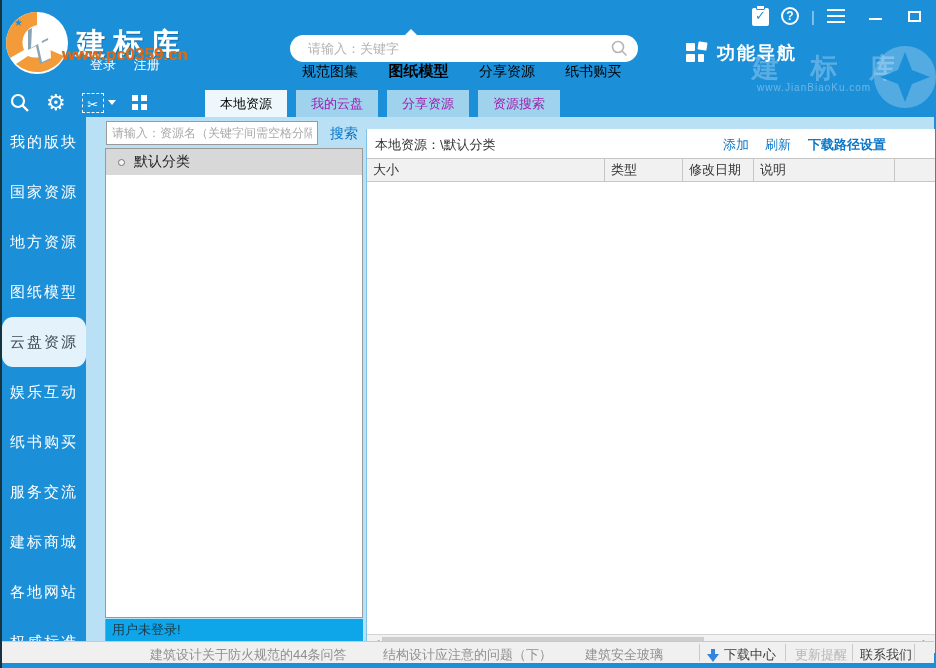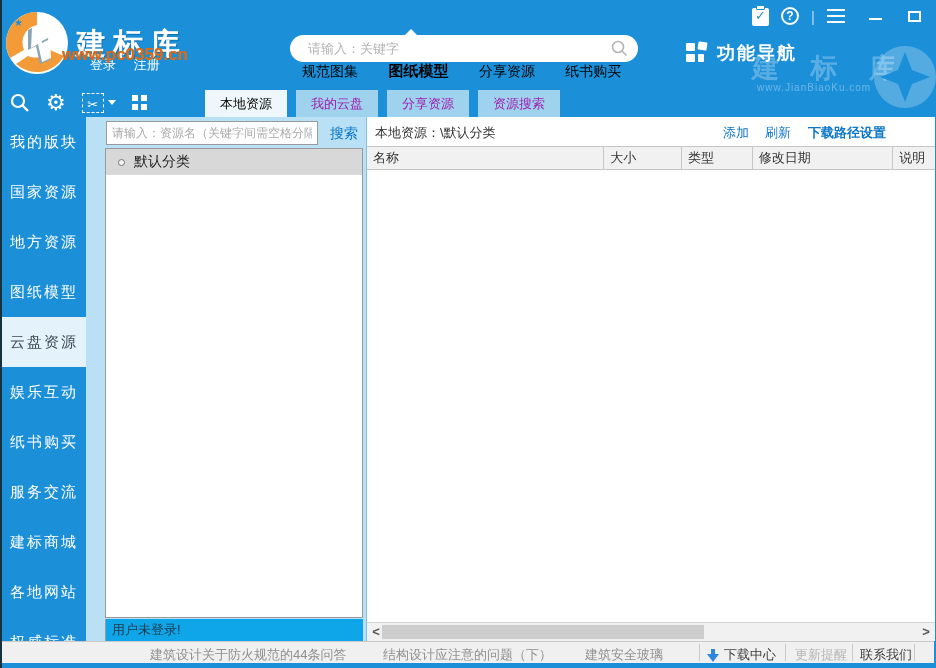--- a/index.html
+++ b/index.html
@@ -69,34 +69,34 @@
 
   .tabs{position:absolute;left:161px;top:2px;height:27px;display:flex;padding-left:42px;}
   .tab{height:27px;line-height:27px;padding:0 15px;margin-right:9px;background:#9fd2ec;color:#a21caf;font-size:13px;cursor:pointer;white-space:nowrap;}
   .tab.active{background:#eef7fc;color:#000;}
 
   
   .content{position:absolute;left:2px;top:117px;width:932px;height:524px;background:#b9e0f4;}
 
   .sidebar{position:absolute;left:0;top:0;width:84px;height:524px;background:#1b8fd8;}
   .side-item{height:50px;display:flex;align-items:center;justify-content:center;font-size:15px;color:#fff;letter-spacing:2px;cursor:pointer;}
-  .side-item.active{background:#e4f3fb;color:#3c4b55;}
+  .side-item.active{background:#e4f3fb;color:#3c4b55;border-radius:11px;}
 
   .mid-col{position:absolute;left:102px;top:0;width:262px;height:524px;}
   .mid-search{position:absolute;left:2px;top:4px;width:212px;height:24px;background:#fff;border:1px solid #9a9a9a;}
   .mid-search input{width:100%;height:100%;border:none;outline:none;padding:0 5px;font-size:12px;color:#333;background:transparent;font-family:inherit;}
   .mid-search input::placeholder{color:#a9a9a9;}
   .mid-search-btn{position:absolute;left:226px;top:8px;font-size:14px;color:#0c76c8;cursor:pointer;}
   .tree{position:absolute;left:1px;top:31px;width:258px;bottom:23px;background:#fff;border:1px solid #9a9a9a;}
   .tree-row{height:26px;display:flex;align-items:center;background:#d8d8d8;cursor:pointer;}
   .tree-bullet{width:7px;height:7px;border:1px solid #777;border-radius:50%;margin:0 9px 0 12px;background:#f4f4f4;}
   .tree-row .lbl{font-size:14px;color:#222;}
   .mid-footer{position:absolute;left:1px;bottom:0;width:258px;height:22px;background:#0ea5e9;border-left:1px solid #9a9a9a;display:flex;align-items:center;padding-left:6px;font-size:13px;color:#1d3a4a;}
 
-  .right-panel{position:absolute;left:364px;top:0;width:568px;height:524px;background:#fff;border-left:1px solid #7fc4e8;padding-left:24px;}
+  .right-panel{position:absolute;left:364px;top:12px;width:568px;height:524px;background:#fff;border-left:1px solid #7fc4e8;padding-left:24px;}
   .rp-header{position:absolute;left:0;top:0;width:568px;height:29px;background:#fff;}
   .rp-path{position:absolute;left:8px;top:7px;font-size:13px;color:#333;}
   .rp-act{position:absolute;top:7px;font-size:13px;color:#0c76c8;cursor:pointer;white-space:nowrap;}
   .rp-act.add{left:356px;}.rp-act.refresh{left:398px;}.rp-act.dlpath{left:441px;font-weight:bold;}
   .rp-table-head{position:absolute;left:0;top:29px;width:568px;height:24px;background:#f1f1f1;border-top:1px solid #c6c6c6;border-bottom:1px solid #c6c6c6;display:flex;}
   .th{height:22px;line-height:22px;padding-left:6px;font-size:13px;color:#333;border-right:1px solid #c6c6c6;overflow:hidden;white-space:nowrap;}
   .th:nth-child(1){width:238px;}.th:nth-child(2){width:78px;}.th:nth-child(3){width:71px;}
   .th:nth-child(4){width:141px;}.th:nth-child(5){width:42px;border-right:none;}
   .rp-body{position:absolute;left:0;top:53px;width:568px;bottom:19px;background:#fff;}
   .hscroll{position:absolute;left:0;bottom:0;width:568px;height:19px;background:#f1f1f1;border-top:1px solid #d4d4d4;}
@@ -268,21 +268,20 @@
     </div>
 
     <div class="right-panel">
       <div class="rp-header">
         <span class="rp-path">本地资源：\默认分类</span>
         <span class="rp-act add">添加</span>
         <span class="rp-act refresh">刷新</span>
         <span class="rp-act dlpath">下载路径设置</span>
       </div>
       <div class="rp-table-head">
-        <div class="th">名称</div>
         <div class="th">大小</div>
         <div class="th">类型</div>
         <div class="th">修改日期</div>
         <div class="th">说明</div>
       </div>
       <div class="rp-body"></div>
       <div class="hscroll">
         <span class="hs-arrow left">&lt;</span>
         <div class="hs-thumb"></div>
         <span class="hs-arrow right">&gt;</span>

